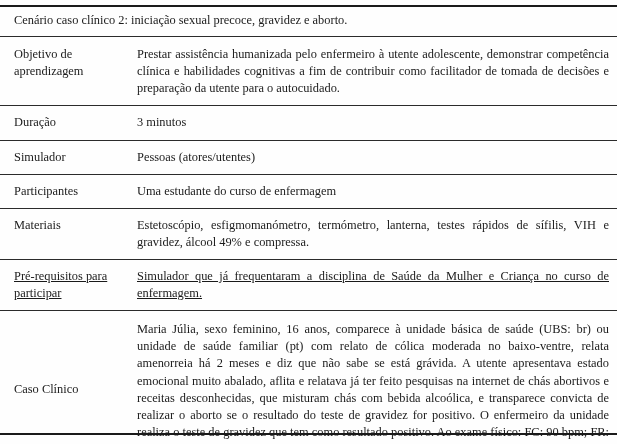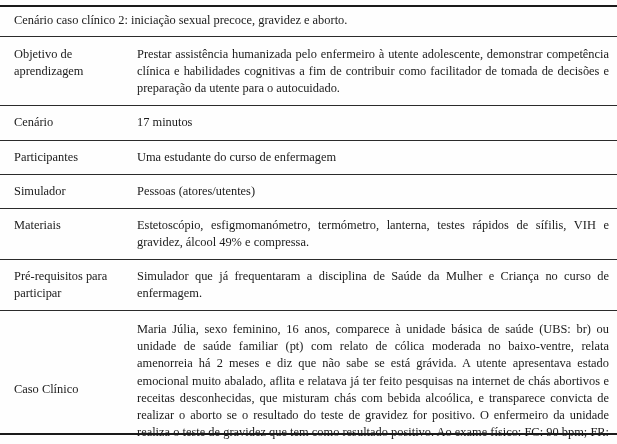--- a/index.html
+++ b/index.html
@@ -85,21 +85,21 @@
 
   .cell-label.mid { vertical-align: middle; }
 
   .row-objetivo .cell-label,
   .row-objetivo .cell-value { vertical-align: top; padding-top: 9px; }
 
   .row-materiais .cell-label,
   .row-materiais .cell-value { vertical-align: top; padding-bottom: 8px; }
 
   .row-prereq .cell-label,
-  .row-prereq .cell-value { vertical-align: top; padding-top: 8px; padding-bottom: 8px; }
+  .row-prereq .cell-value { vertical-align: top; padding-top: 8px; padding-bottom: 8px; text-decoration: underline; }
 
   .row-caso .cell-value { vertical-align: top; padding-top: 10px; padding-bottom: 10px; }
   .row-caso .cell-label { vertical-align: middle; }
 
   .ital { }
 
   .sup-o {
     font-size: 0.72em;
     vertical-align: 0.32em;
     line-height: 0;
@@ -123,32 +123,32 @@
       <tr class="row">
         <td class="cell-caption" colspan="2">Cenário caso clínico 2: iniciação sexual precoce, gravidez e aborto.</td>
       </tr>
 
       <tr class="row row-objetivo">
         <td class="cell-label">Objetivo de aprendizagem</td>
         <td class="cell-value">Prestar assistência humanizada pelo enfermeiro à utente adolescente, demonstrar competência clínica e habilidades cognitivas a fim de contribuir como facilitador de tomada de decisões e preparação da utente para o autocuidado.</td>
       </tr>
 
       <tr class="row">
-        <td class="cell-label mid">Cenário</td>
-        <td class="cell-value">17 minutos</td>
+        <td class="cell-label mid">Duração</td>
+        <td class="cell-value">3 minutos</td>
+      </tr>
+
+      <tr class="row">
+        <td class="cell-label mid">Simulador</td>
+        <td class="cell-value">Pessoas (atores/utentes)</td>
       </tr>
 
       <tr class="row">
         <td class="cell-label mid">Participantes</td>
         <td class="cell-value">Uma estudante do curso de enfermagem</td>
-      </tr>
-
-      <tr class="row">
-        <td class="cell-label mid">Simulador</td>
-        <td class="cell-value">Pessoas (atores/utentes)</td>
       </tr>
 
       <tr class="row row-materiais">
         <td class="cell-label">Materiais</td>
         <td class="cell-value">Estetoscópio, esfigmomanómetro, termómetro, lanterna, testes rápidos de sífilis, VIH e gravidez, álcool 49% e compressa.</td>
       </tr>
 
       <tr class="row row-prereq">
         <td class="cell-label">Pré-requisitos para participar</td>
         <td class="cell-value">Simulador que já frequentaram a disciplina de Saúde da Mulher e Criança no curso de enfermagem.</td>

